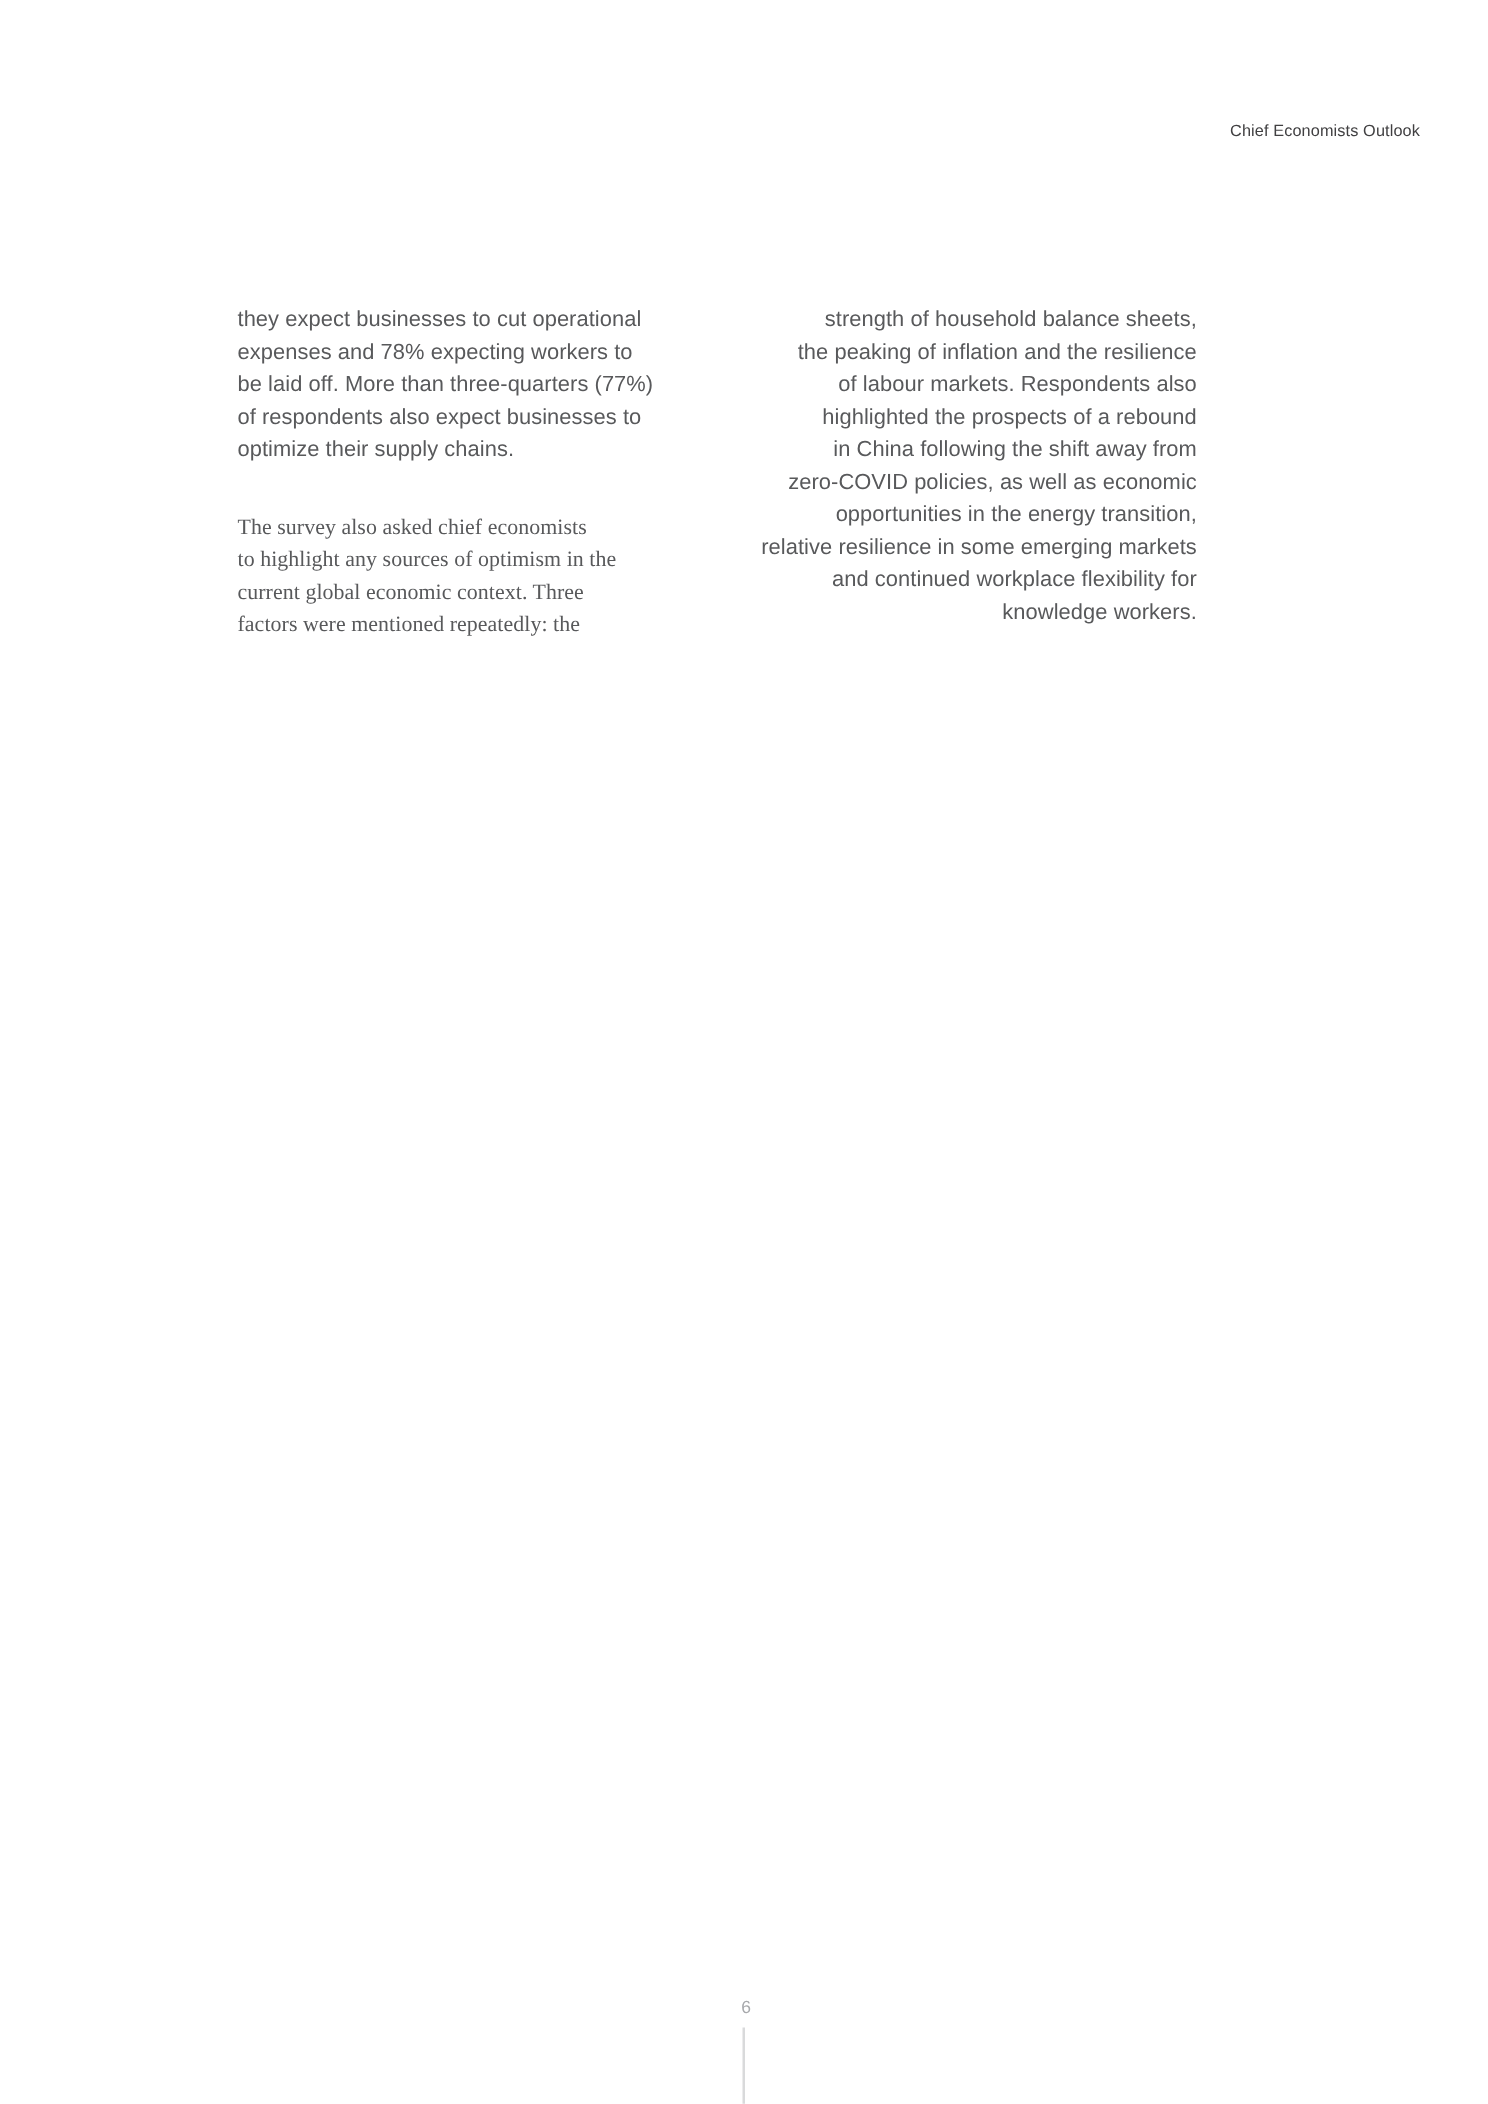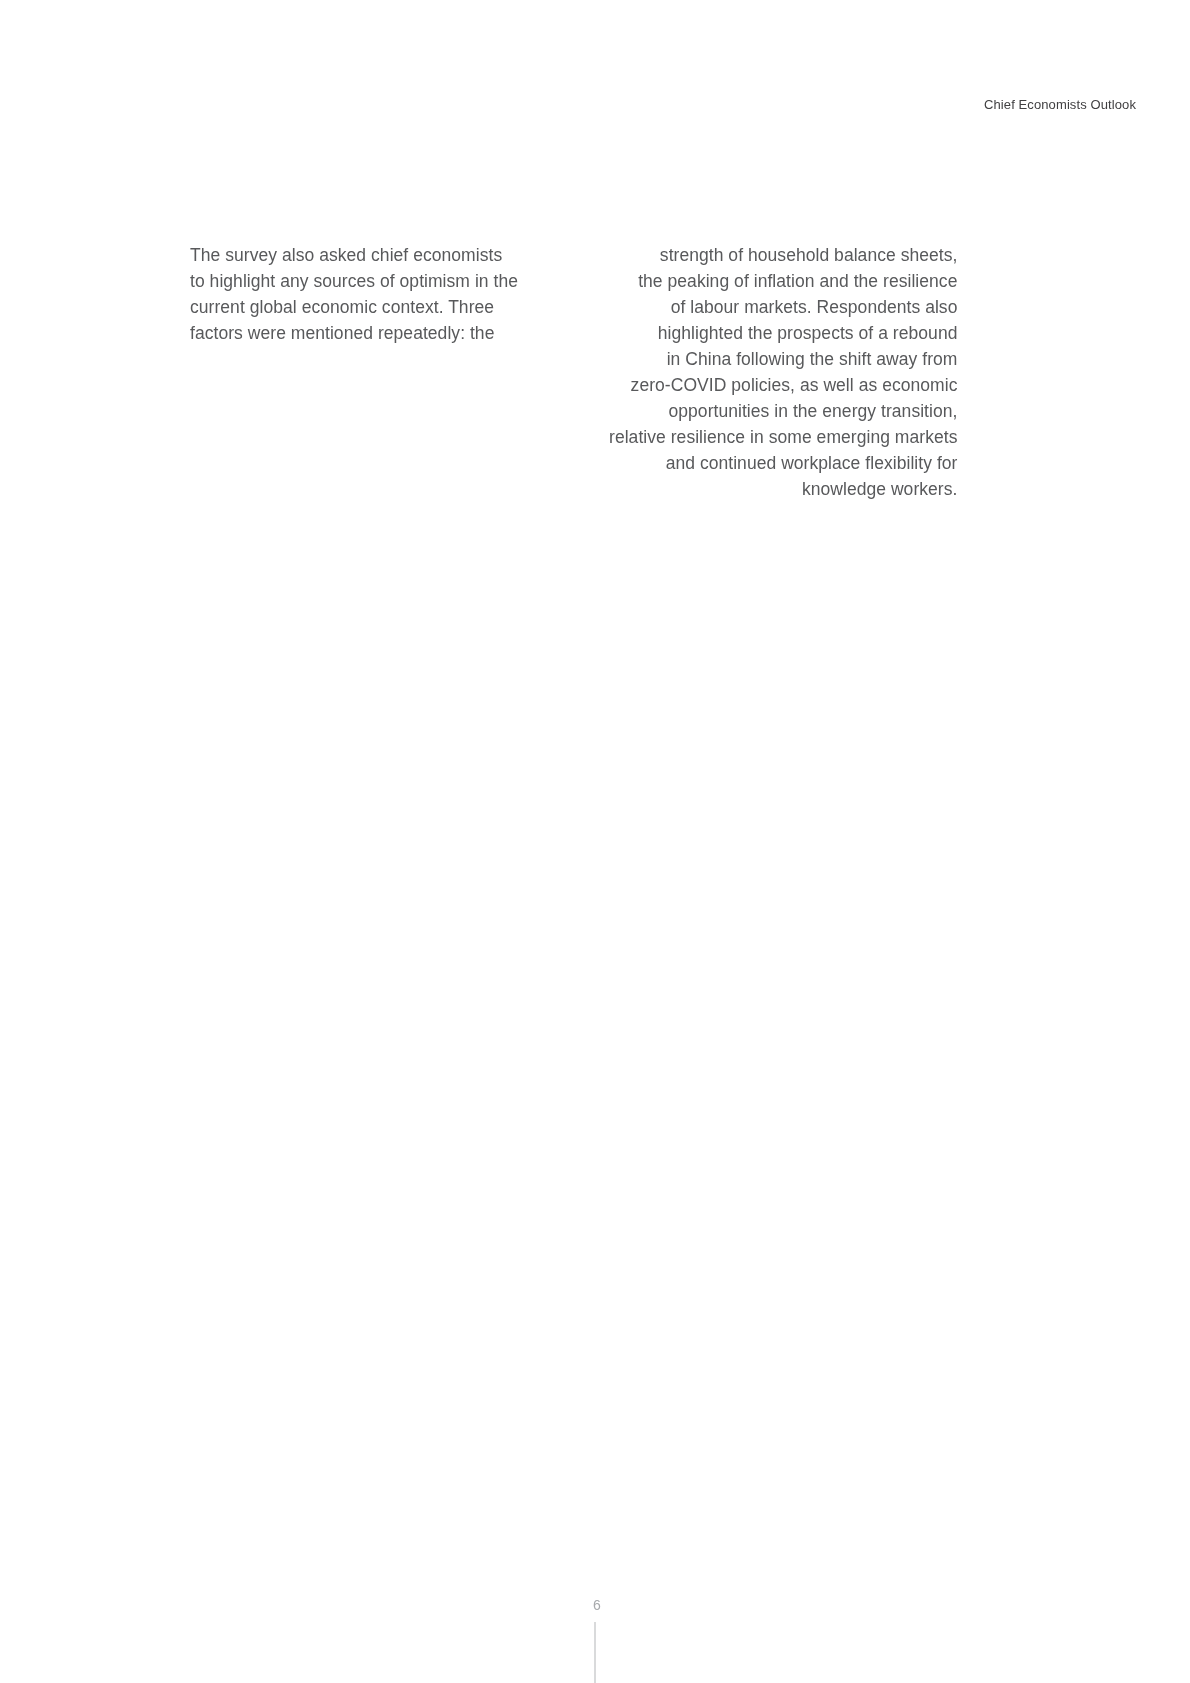--- a/index.html
+++ b/index.html
@@ -39,20 +39,21 @@
     margin: 0;
     font-size: 17.5px;
     line-height: 26px;
     color: #58595b;
     letter-spacing: 0.05px;
     white-space: pre;
     font-weight: 400;
   }
   .para + .para {
     margin-top: 36px;
+    font-family: Liberation Serif, serif;
   }
   .page-number {
     position: absolute;
     top: 1598px;
     left: 560px;
     width: 74px;
     text-align: center;
     font-size: 14px;
     line-height: 15px;
     color: #a7a9ac;
@@ -69,20 +70,25 @@
 </head>
 <body>
 
 <div class="page">
 
   <div class="running-header">
     <span>Chief Economists Outlook</span>
   </div>
 
   <div class="col col-left">
+    <p class="para">they expect businesses to cut operational
+expenses and 78% expecting workers to
+be laid off. More than three-quarters (77%)
+of respondents also expect businesses to
+optimize their supply chains.</p>
     <p class="para">The survey also asked chief economists
 to highlight any sources of optimism in the
 current global economic context. Three
 factors were mentioned repeatedly: the</p>
   </div>
 
   <div class="col col-right">
     <p class="para">strength of household balance sheets,
 the peaking of inflation and the resilience
 of labour markets. Respondents also

